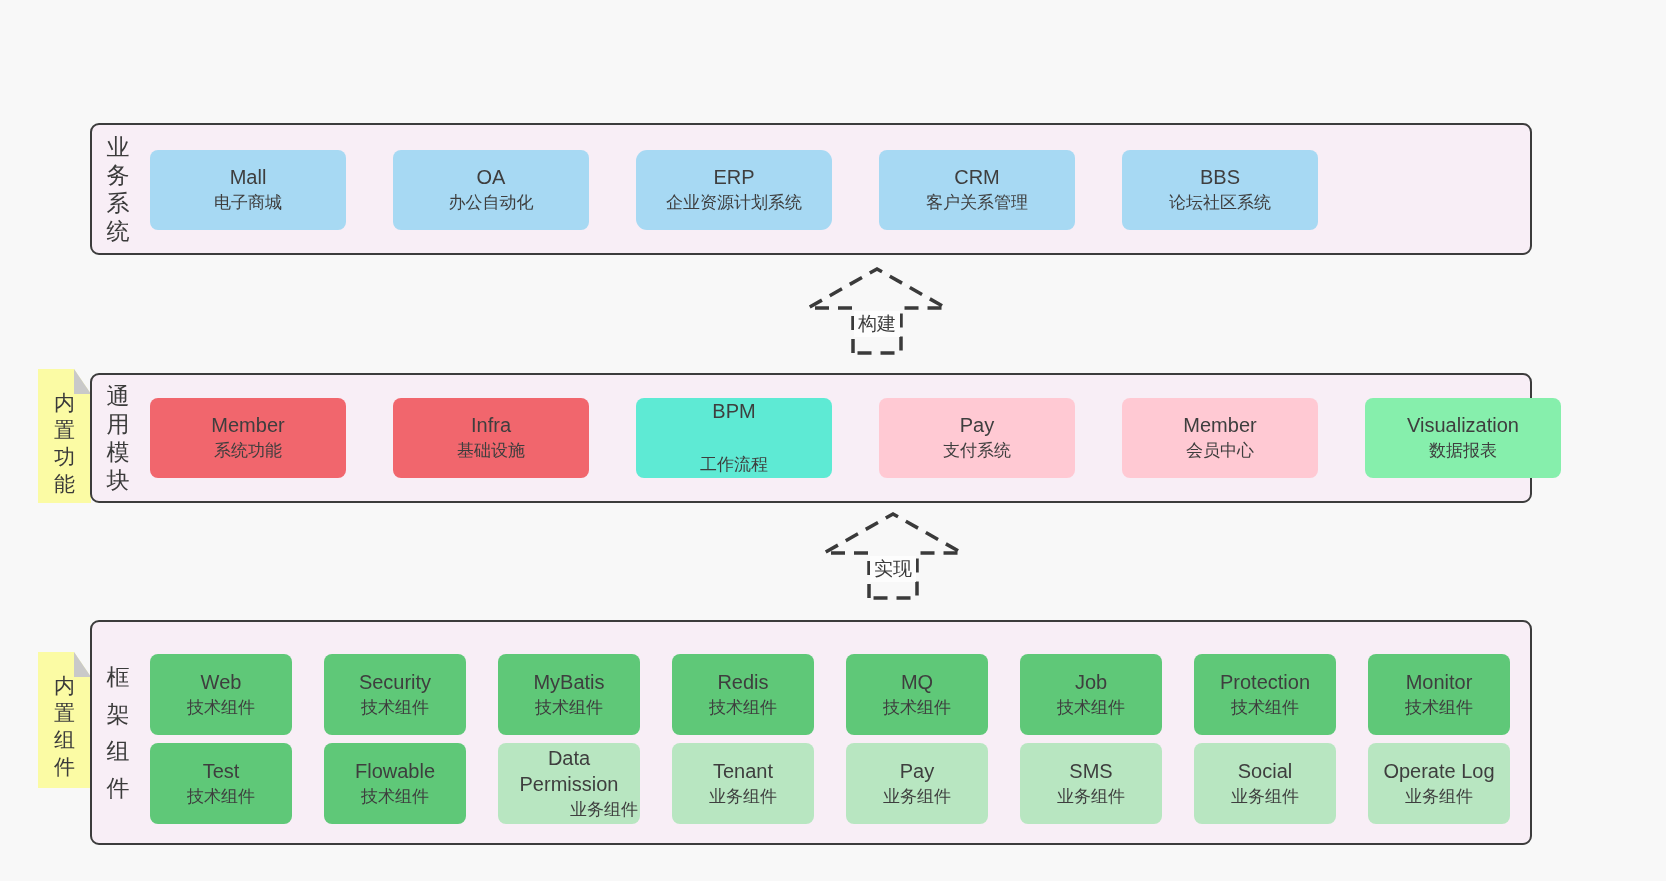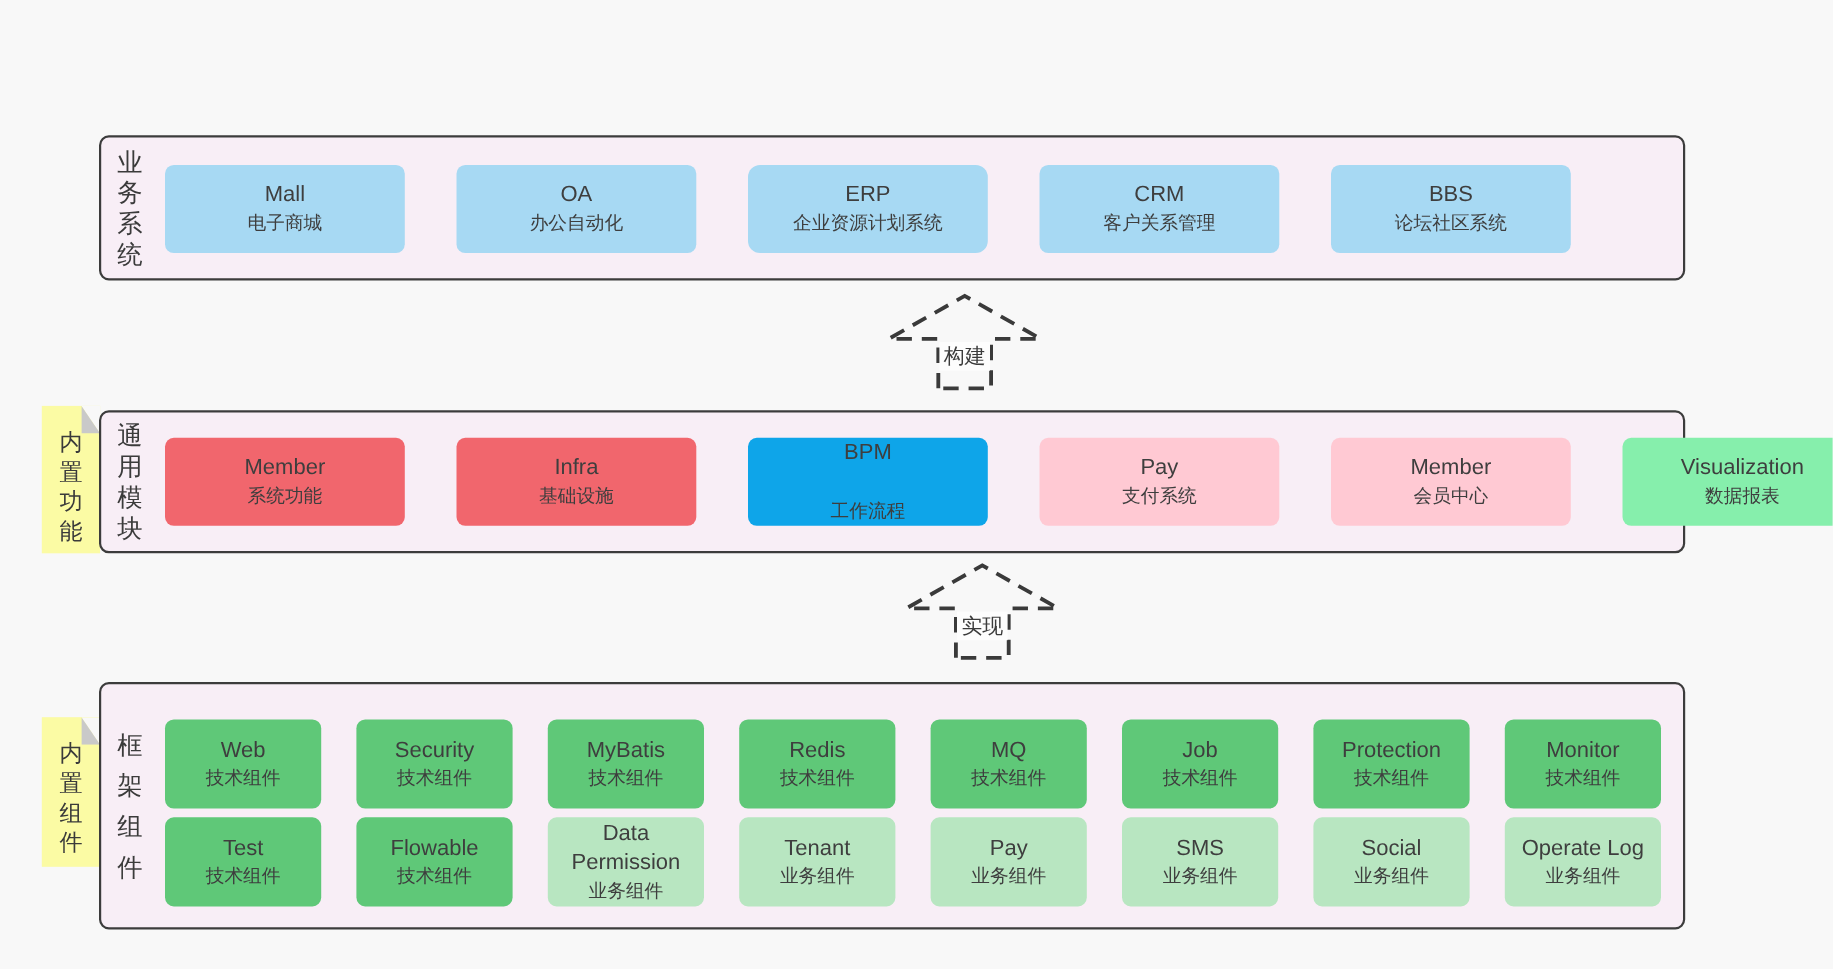--- a/index.html
+++ b/index.html
@@ -24,21 +24,21 @@
     position:absolute; left:10px; top:0; bottom:0; width:32px;
     display:flex; flex-direction:column; justify-content:center; align-items:center;
     font-size:23px; line-height:28px; color:#3b3b3b;
   }
   #layer-2 .layer-label { line-height:37px; }
   .vertical-text span { display:block; text-align:center; }
 
   
   .box-row { position:absolute; display:flex; }
   .cols-6 { left:58px; gap:47px; }
-  .cols-6 .module-box { width:218px; height:80px; }
+  .cols-6 .module-box { width:196px; height:80px; }
   .cols-8 { left:58px; gap:32px; }
   .cols-8 .module-box { width:142px; height:81px; }
   #layer-0 .box-row { top:25px; }
   #layer-1 .box-row { top:23px; }
   #layer-2 .box-row[data-row="0"] { top:32px; }
   #layer-2 .box-row[data-row="1"] { top:121px; }
 
   .module-box {
     border-radius:8px; box-sizing:border-box;
     display:flex; flex-direction:column; justify-content:center; align-items:center;
@@ -148,21 +148,21 @@
       </div>
     <div class="box-row cols-6" data-row="0">
         <div class="module-box" style="background: rgb(241, 102, 109);">
           <div class="en">Member</div>
           <div class="zh">系统功能</div>
         </div>
         <div class="module-box" style="background: rgb(241, 102, 109);">
           <div class="en">Infra</div>
           <div class="zh">基础设施</div>
         </div>
-        <div class="module-box" style="background: #0ea5e9; gap: 28px;">
+        <div class="module-box" style="background: #5eead4; gap: 28px;">
           <div class="en">BPM</div>
           <div class="zh">工作流程</div>
         </div>
         <div class="module-box" style="background: rgb(255, 201, 211);">
           <div class="en">Pay</div>
           <div class="zh">支付系统</div>
         </div>
         <div class="module-box" style="background: rgb(255, 201, 211);">
           <div class="en">Member</div>
           <div class="zh">会员中心</div>
@@ -224,21 +224,21 @@
       </div>
     <div class="box-row cols-8" data-row="1">
         <div class="module-box" style="background: rgb(95, 200, 120);">
           <div class="en">Test</div>
           <div class="zh">技术组件</div>
         </div>
         <div class="module-box" style="background: rgb(95, 200, 120);">
           <div class="en">Flowable</div>
           <div class="zh">技术组件</div>
         </div>
-        <div class="module-box" style="background: rgb(184, 230, 193);">
+        <div class="module-box" style="background: rgb(184, 230, 193); align-items: flex-end;">
           <div class="en">Data Permission</div>
           <div class="zh">业务组件</div>
         </div>
         <div class="module-box" style="background: rgb(184, 230, 193);">
           <div class="en">Tenant</div>
           <div class="zh">业务组件</div>
         </div>
         <div class="module-box" style="background: rgb(184, 230, 193);">
           <div class="en">Pay</div>
           <div class="zh">业务组件</div>

